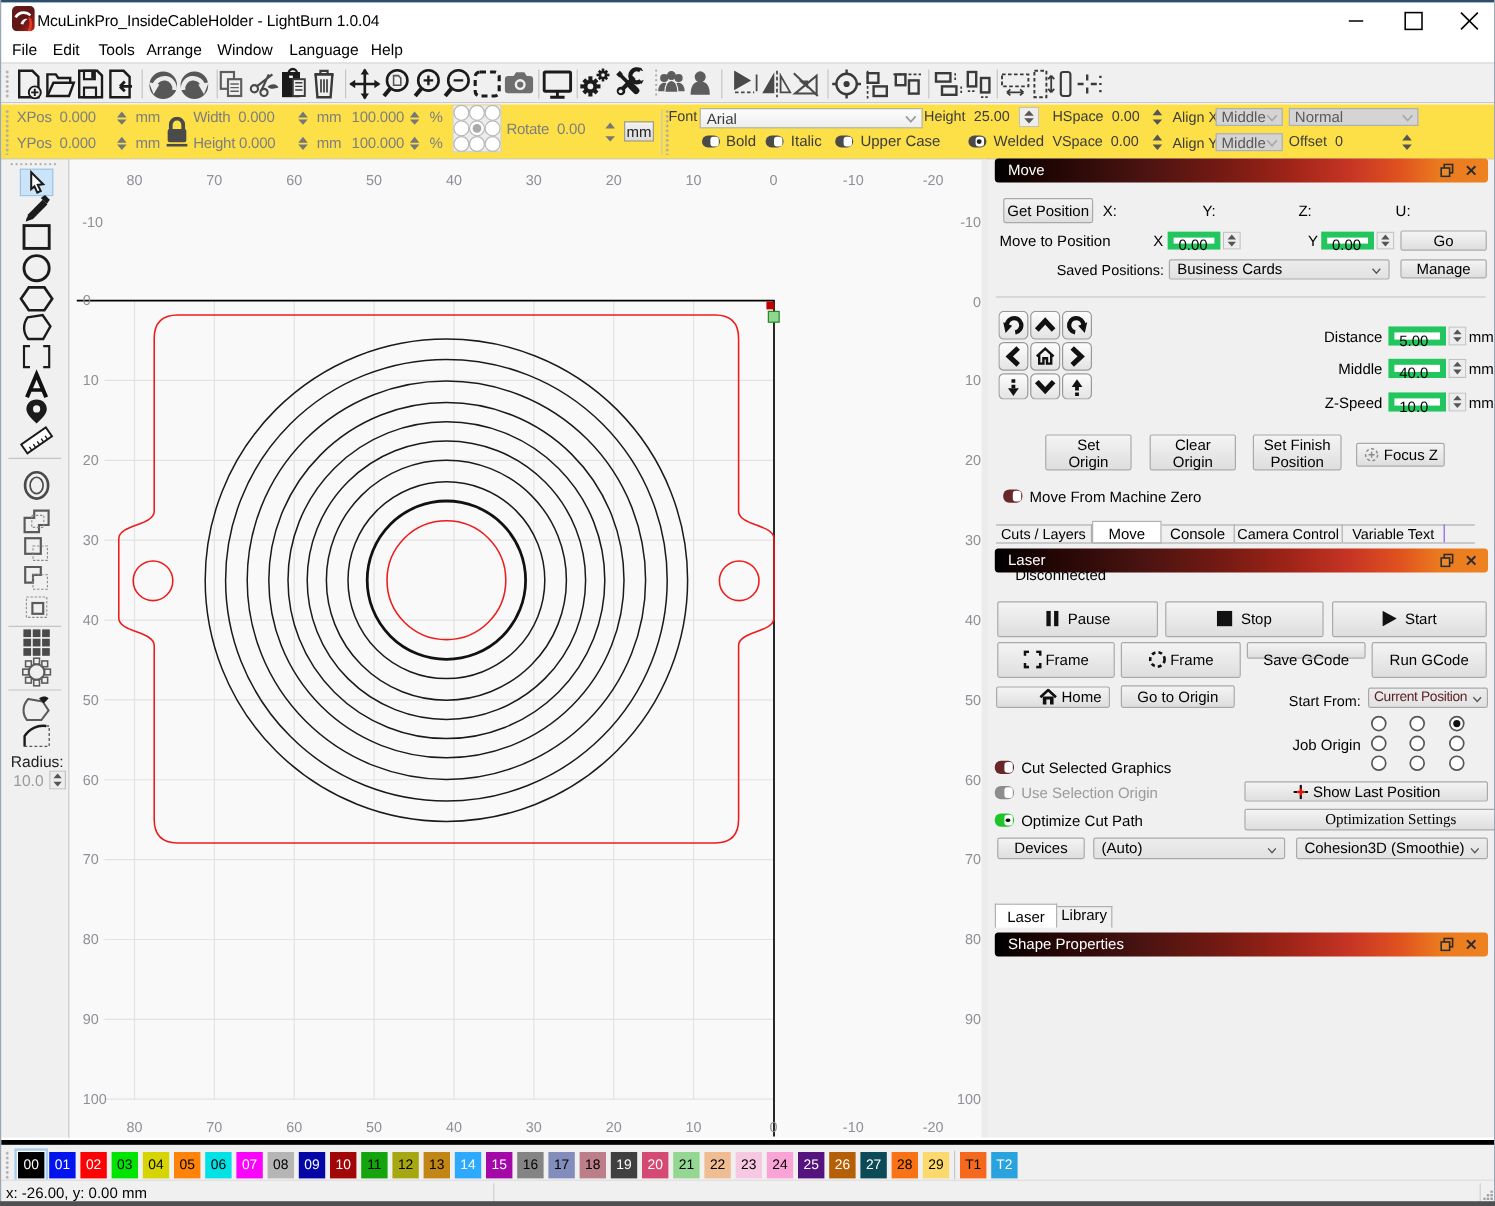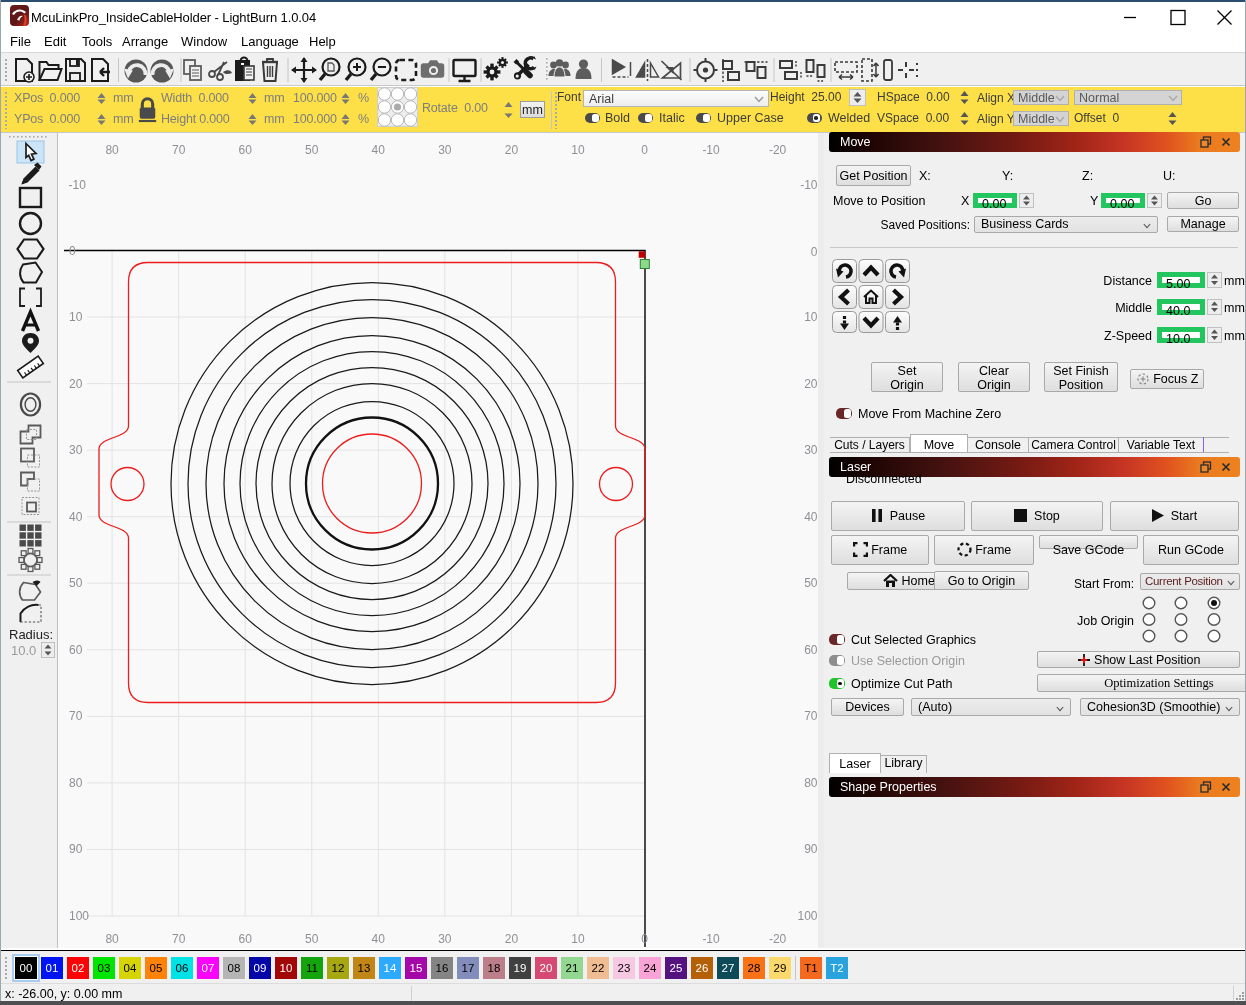--- a/index.html
+++ b/index.html
@@ -30,21 +30,21 @@
 
 .phead { position:absolute; left:5px; width:411px; height:20px; border-radius:3px;
   background:linear-gradient(90deg, #000000 0%, #1e0503 10%, #451210 28%, #741a13 46%, #a02418 60%, #c63524 72%, #e0511f 82%, #ea7a1f 90%, #ee8220 100%); }
 .phead .ptitle { position:absolute; left:11px; top:3px; color:#fff; font-size:12.5px; }
 .btn { position:absolute; background:linear-gradient(#f4f4f4,#dedede); border:1px solid #a9a9a9; border-radius:2px; text-align:center; font-size:12.5px; }
 .input { position:absolute; background:#fff; border:5px solid #22c55e; font-size:12.5px; padding-left:4px; }
 .combo { position:absolute; background:linear-gradient(#ececec,#e2e2e2); border:1px solid #a9a9a9; border-radius:2px; font-size:12.5px; padding-left:6px; }
 .combo .arrow { position:absolute; right:6px; top:45%; width:8px; height:8px; }
 .lbl { position:absolute; font-size:12.5px; white-space:nowrap; }
 
-#palettebar { left:1px; top:950px; width:1244px; height:33px; background:#f0f0f0; border-top:1px solid #000000;padding-left:44px; }
+#palettebar { left:1px; top:950px; width:1244px; height:33px; background:#f0f0f0; border-top:4px solid #000000;padding-left:44px; }
 .pal { position:absolute; top:6px; width:22px; height:22px; font-size:11.5px; text-align:center; line-height:22px; }
 #statusbar { left:1px; top:983px; width:1244px; height:18px; background:#f0f0f0; border-top:1px solid #dcdcdc; }
 #bottomstrip { left:0px; top:1001px; width:1246px; height:4px; background:#4f4f51; }
 </style>
 </head>
 <body>
 <div class="abs" id="titlebar">
   <svg class="abs" style="left:9px; top:3px;" width="19" height="21" viewBox="0 0 19 21">
     <defs>
         <linearGradient id="logograd" x1="0" y1="0" x2="1" y2="1">
@@ -824,21 +824,21 @@
         <path d="M 0,0 L 12,6.5 L 0,13 Z" fill="#111"></path>
       </svg>&nbsp; Start</div>
 <div class="btn" style="left:7px; top:402px; width:98px; height:30px; line-height:29px;"><svg style="vertical-align:-3px;" width="15" height="15" viewBox="0 0 15 15">
         <path d="M 1,4.5 V 1 H 4.5 M 10.5,1 H 14 V 4.5 M 14,10.5 V 14 H 10.5 M 4.5,14 H 1 V 10.5" fill="none" stroke="#111" stroke-width="2.4"></path>
       </svg> Frame</div>
 <div class="btn" style="left:110px; top:402px; width:100px; height:30px; line-height:29px;"><svg style="vertical-align:-3px;" width="15" height="15" viewBox="0 0 15 15">
         <circle cx="7.5" cy="7.5" r="6" fill="none" stroke="#111" stroke-width="2.2" stroke-dasharray="3.2 2.6"></circle>
       </svg> Frame</div>
 <div class="btn" style="left:215px; top:402px; width:99px; height:14px; line-height:29px;">Save GCode</div>
 <div class="btn" style="left:319px; top:402px; width:96px; height:30px; line-height:29px;">Run GCode</div>
-<div class="btn" style="left:23px; top:439px; width:95px; height:18px; line-height:17px;padding-left:29px;"><svg style="vertical-align:-3px;" width="15" height="14" viewBox="0 0 15 14">
+<div class="btn" style="left:6px; top:439px; width:95px; height:18px; line-height:17px;padding-left:29px;"><svg style="vertical-align:-3px;" width="15" height="14" viewBox="0 0 15 14">
         <path d="M 1,7 L 7.5,1 L 14,7" fill="none" stroke="#111" stroke-width="2.2"></path>
         <path d="M 3,6.5 V 13 H 6 V 9 H 9 V 13 H 12 V 6.5" fill="#111"></path>
       </svg> Home</div>
 <div class="btn" style="left:110px; top:438px; width:95px; height:19px; line-height:18px;">Go to Origin</div>
 <span class="lbl" style="left:228px; top:444px; width:82px; text-align:right; font-size:12px;">Start From:</span>
 <div class="combo" style="left:316px; top:440px; width:100px; height:17px; line-height:15px; color:#5a1e1e; font-size:11.5px; padding-left:4px; letter-spacing:-0.3px;">Current Position
   <svg class="arrow" viewBox="0 0 10 7" style="top:5px; right:4px;">
         <path d="M 1,1 L 5,5.5 L 9,1" fill="none" stroke="#555" stroke-width="1.4"></path>
       </svg>
 </div>

